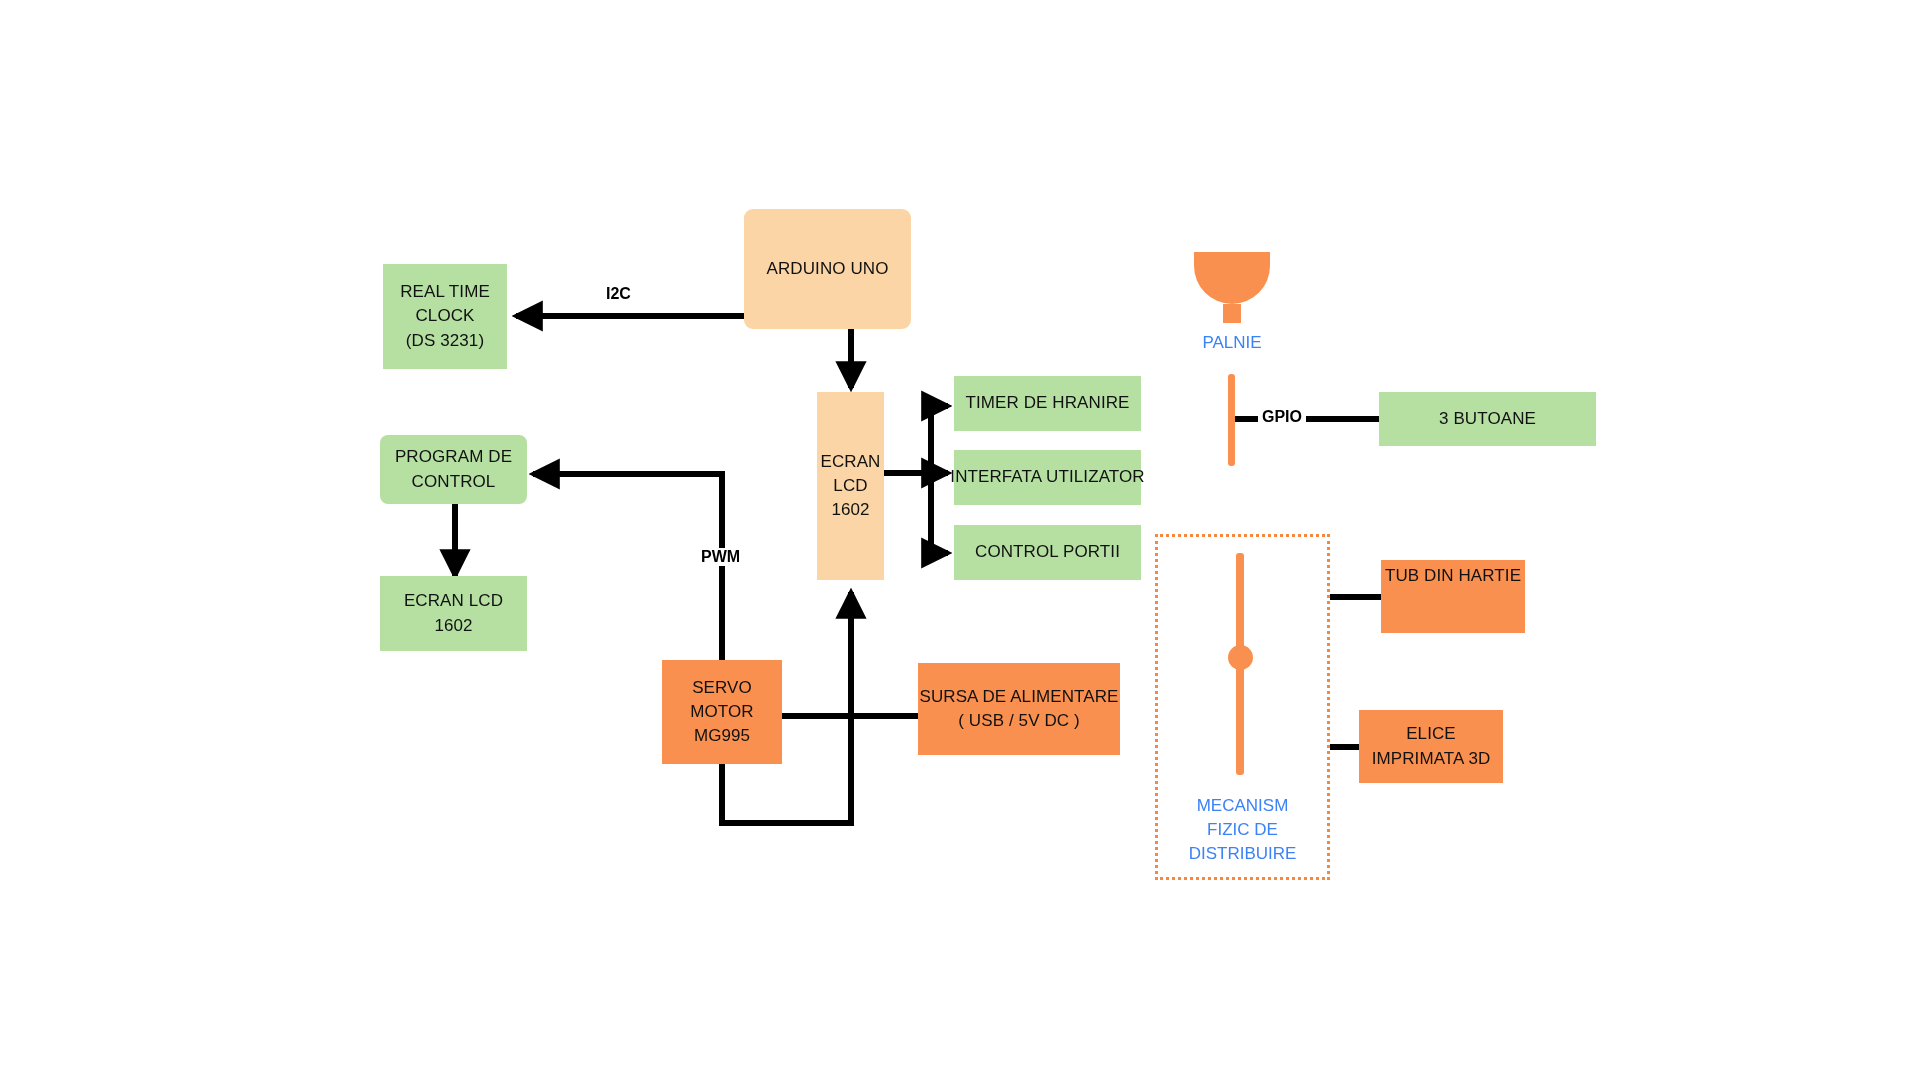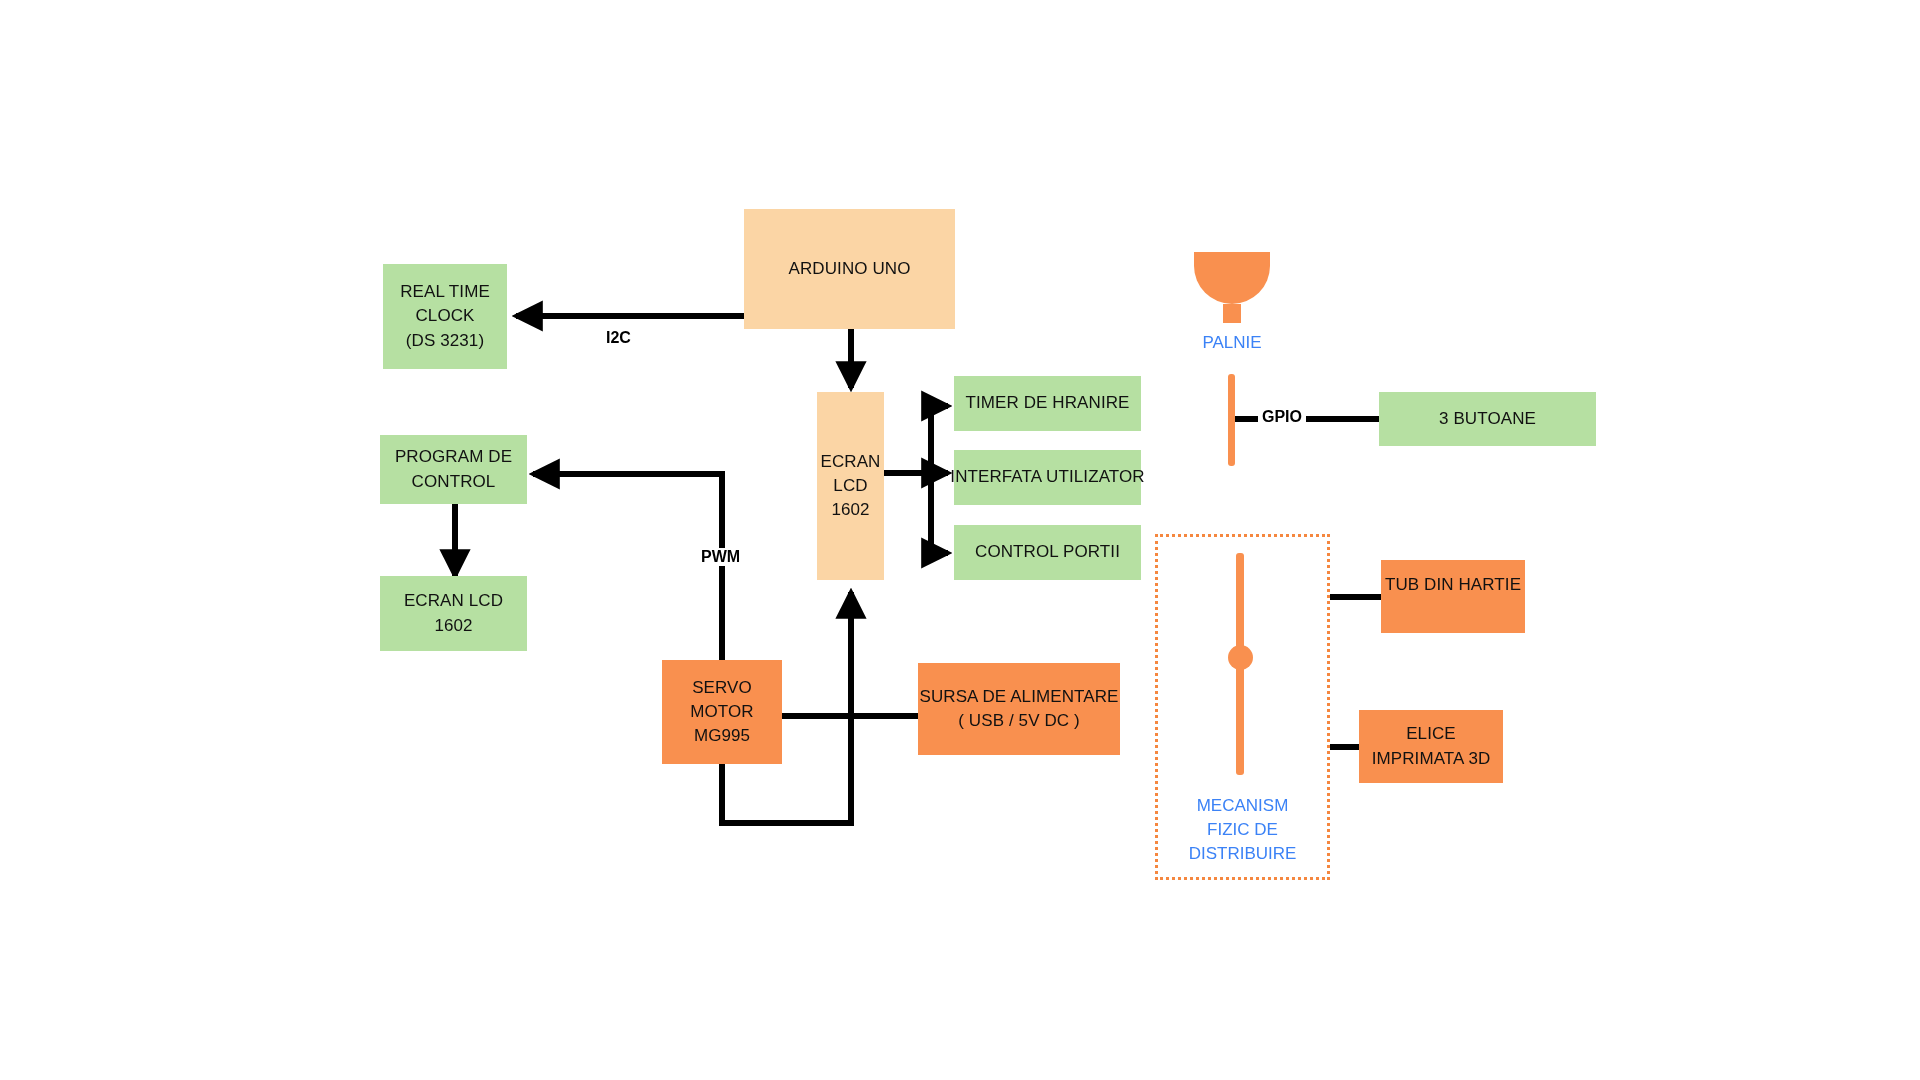--- a/index.html
+++ b/index.html
@@ -38,21 +38,21 @@
     font-size: 17px;
     line-height: 1.42;
     letter-spacing: 0.1px;
     color: #111111;
     z-index: 3;
   }
   .node .line { display: block; white-space: nowrap; }
   .green  { background: #b6e0a2; align-items: center; }
   .peach  { background: #fbd5a5; }
   .orange { background: #f9904f; }
-  .node.top-text { justify-content: flex-start; padding-top: 13px; }
+  .node.top-text { justify-content: flex-start; padding-top: 4px; }
 
   .edge-label {
     position: absolute;
     font-size: 16px;
     font-weight: bold;
     color: #000000;
     background: #ffffff;
     padding: 0 4px;
     white-space: nowrap;
     z-index: 5;
@@ -132,31 +132,31 @@
 
     <path d="M 722 764 L 722 823 L 851 823 L 851 592" stroke="#000000" stroke-width="6" fill="none" marker-end="url(#arrow)"></path>
 
     <path d="M 1232 419 L 1379 419" stroke="#000000" stroke-width="6" fill="none"></path>
 
     <path d="M 1330 597 L 1381 597" stroke="#000000" stroke-width="6" fill="none"></path>
 
     <path d="M 1330 747 L 1381 747" stroke="#000000" stroke-width="6" fill="none"></path>
   </svg>
 
-  <div class="node peach" style="left:744px; top:209px; width:211px; height:120px;">
+  <div class="node peach" style="left:744px; top:209px; width:167px; height:120px;border-radius:9px;">
     <span class="line">ARDUINO UNO</span>
   </div>
 
   <div class="node green" style="left:383px; top:264px; width:124px; height:105px;">
     <span class="line">REAL TIME</span>
     <span class="line">CLOCK</span>
     <span class="line">(DS 3231)</span>
   </div>
 
-  <div class="node green" style="left:380px; top:435px; width:147px; height:69px;">
+  <div class="node green" style="left:380px; top:435px; width:147px; height:69px;border-radius:8px;">
     <span class="line">PROGRAM DE</span>
     <span class="line">CONTROL</span>
   </div>
 
   <div class="node green" style="left:380px; top:576px; width:147px; height:75px;">
     <span class="line">ECRAN LCD</span>
     <span class="line">1602</span>
   </div>
 
   <div class="node peach" style="left:817px; top:392px; width:67px; height:188px;">
@@ -213,21 +213,21 @@
 
   <div class="dotted-group" style="left:1155px; top:534px; width:175px; height:346px;"></div>
   <div class="rod" style="left:1236px; top:553px; width:8px; height:222px;"></div>
   <div class="hub" style="left:1228px; top:645px; width:25px; height:25px;"></div>
   <div class="caption" style="left:1155px; top:794px; width:175px;">
     <span class="line">MECANISM</span>
     <span class="line">FIZIC DE</span>
     <span class="line">DISTRIBUIRE</span>
   </div>
 
-  <div class="edge-label" style="left:602px; top:285px;margin-top:44px;">
+  <div class="edge-label" style="left:602px; top:285px;">
     <span>I2C</span>
   </div>
   <div class="edge-label" style="left:697px; top:548px;">
     <span>PWM</span>
   </div>
   <div class="edge-label" style="left:1258px; top:408px;">
     <span>GPIO</span>
   </div>
 
 </div>

